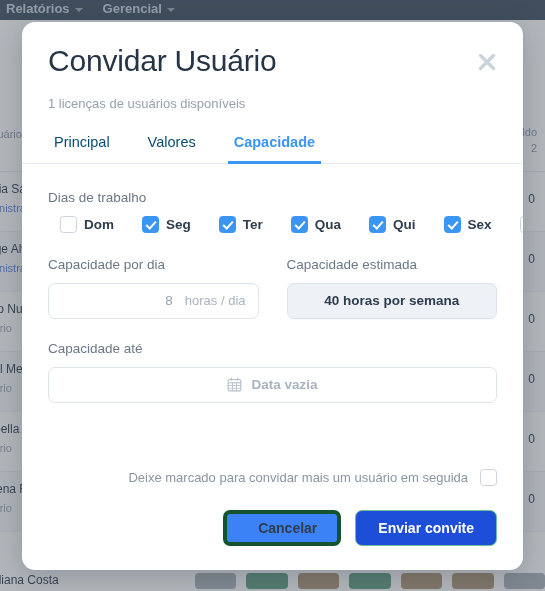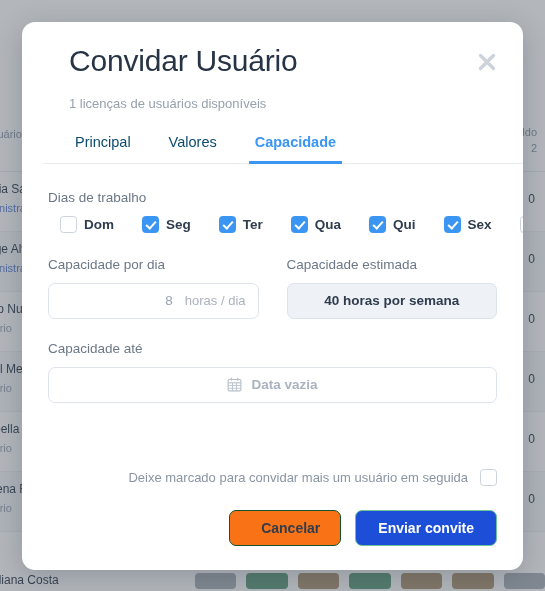--- a/index.html
+++ b/index.html
@@ -151,21 +151,20 @@
     box-shadow: 0 6px 28px rgba(20, 30, 45, 0.22);
     overflow: hidden;
     display: flex;
     flex-direction: column;
   }
 
   .modal-header {
     padding: 22px 26px 0 26px;
     position: relative;
     flex: 0 0 auto;
-    margin-left: 21px;
   }
   .modal-title {
     font-size: 30px;
     color: #263445;
     line-height: 1.12;
     margin: 0;
     font-weight: normal;
     letter-spacing: -0.2px;
   }
   .close-btn {
@@ -360,37 +359,45 @@
   .btn {
     height: 36px;
     border-radius: 7px;
     font-size: 14px;
     font-weight: bold;
     cursor: pointer;
     font-family: inherit;
     padding: 0 20px;
   }
   .btn-cancel {
-    background: #f97316;
-    border: 1px solid #14532d;
+    background: #3b82f6;
+    border: 4px solid #14532d;
     color: #2f3d4e;
     padding-left: 31px;
   }
   .btn-send {
     background: #1d4ed8;
     border: 1px solid #6cc395;
     color: #ffffff;
     padding: 0 22px;
   }
 </style>
 </head>
 <body>
 
 <div id="bg-page">
 
+  <div class="bg-navbar">
+    <span class="bg-nav-item">
+      <span>Relatórios</span><i class="bg-nav-caret"></i>
+    </span>
+    <span class="bg-nav-item">
+      <span>Gerencial</span><i class="bg-nav-caret"></i>
+    </span>
+  </div>
 
   <div class="bg-table">
     <div class="bg-head-row">
       <span class="bg-head-left">Usuários (7)</span>
       <span class="bg-head-right">
         <span>Saldo</span><br>
         <span>2</span>
       </span>
     </div>
 

